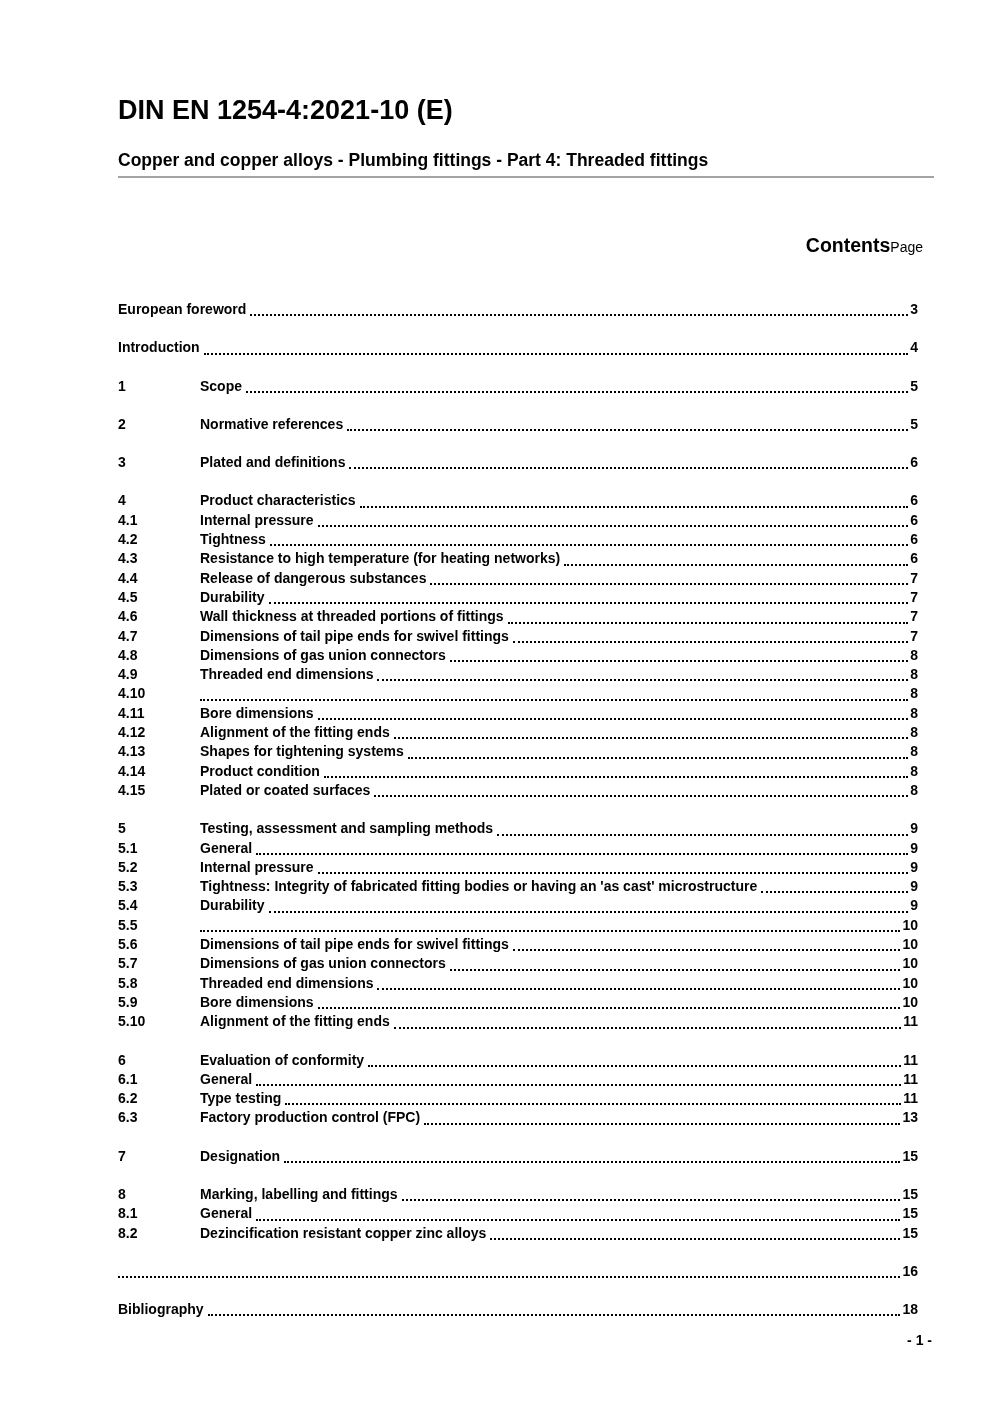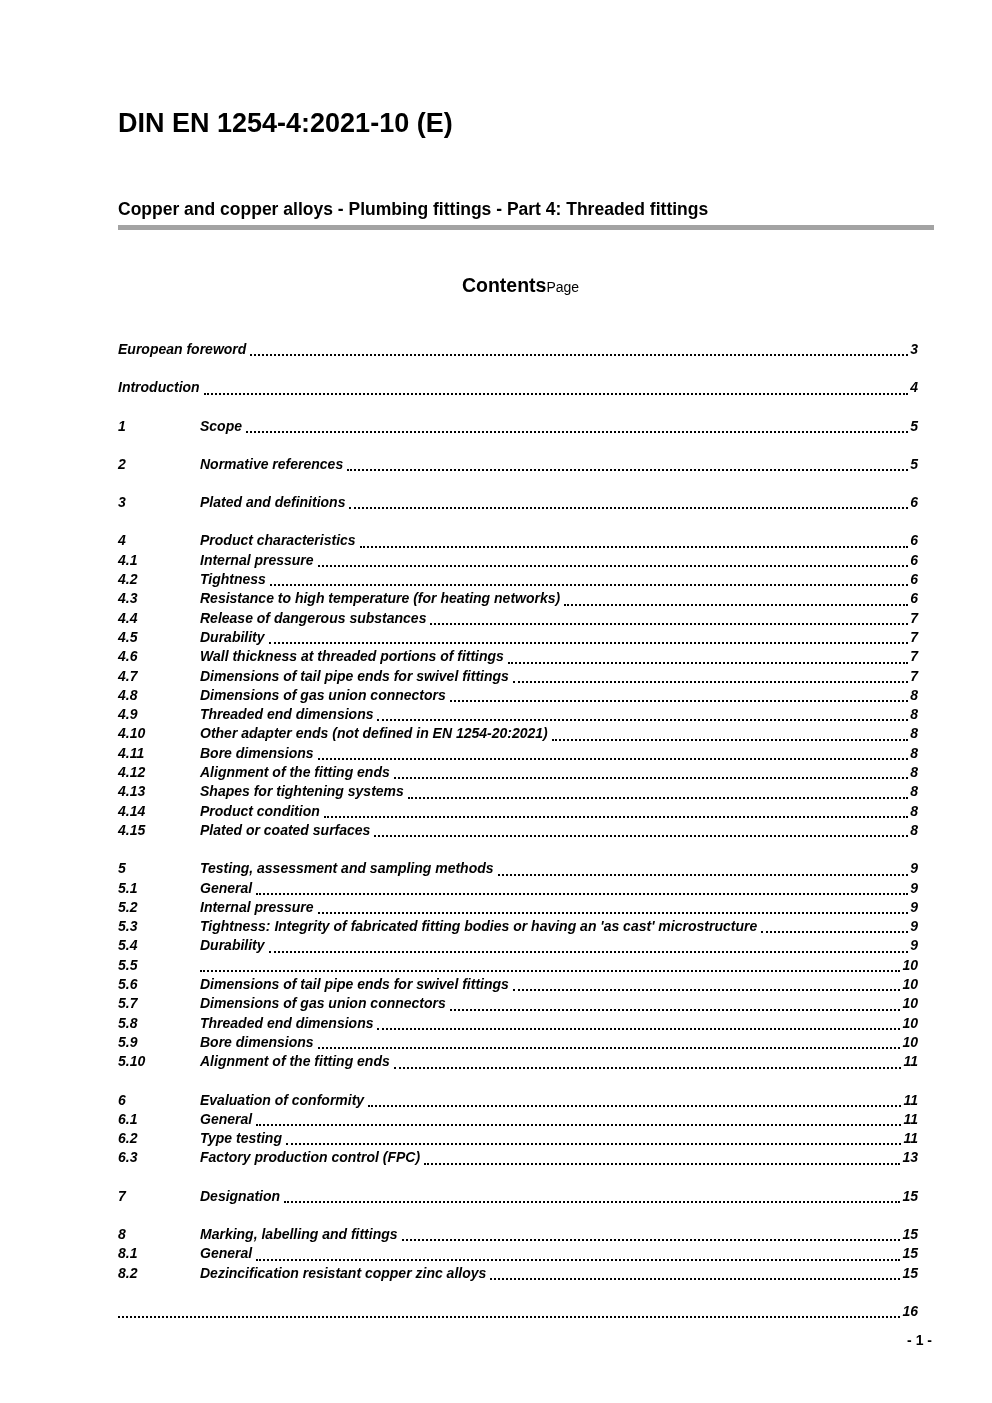--- a/index.html
+++ b/index.html
@@ -9,55 +9,54 @@
     width: 992px;
     height: 1403px;
     background: #ffffff;
     color: #000000;
     font-family: "Liberation Sans", sans-serif;
     overflow: hidden;
   }
   .content {
     position: absolute;
     left: 118px;
-    top: 16px;
+    top: 3px;
     width: 816px;
   }
   .doc-title {
     margin-top: 92px;
     font-size: 27px;
     font-weight: bold;
     line-height: 31px;
     white-space: nowrap;
   }
   .subtitle-wrap {
-    margin-top: 60px;
+    margin-top: 24px;
     padding-bottom: 6px;
-    border-bottom: 5px solid #a3a3a3;
+    border-bottom: 2px solid #a3a3a3;
   }
   .doc-subtitle {
     font-size: 17.5px;
     font-weight: bold;
     line-height: 20px;
     white-space: nowrap;
   }
   .contents-row {
-    margin-top: 44px;
+    margin-top: 56px;
     display: flex;
-    justify-content: center;
+    justify-content: flex-end;
     align-items: baseline;
     padding-right: 11px;
     line-height: 23px;
   }
   .contents-heading { font-size: 19.5px; font-weight: bold; }
   .page-label { font-size: 14px; font-weight: normal; }
   .toc {
     margin-top: 41px;
     padding-right: 16px;
-    font-style: italic;
   }
   .toc-group { margin-bottom: 19px; }
   .toc-row {
     display: flex;
     align-items: flex-end;
     height: 19.3px;
     line-height: 19.3px;
     font-size: 14px;
     font-weight: bold;
   }
@@ -193,21 +192,20 @@
     <span class="toc-page">8</span>
   </div>
           <div class="toc-row">
     <span class="toc-num">4.9</span>
     <span class="toc-title">Threaded end dimensions</span>
     <span class="toc-leader"></span>
     <span class="toc-page">8</span>
   </div>
           <div class="toc-row">
     <span class="toc-num">4.10</span>
-    <span class="toc-title">Other adapter ends (not defined in EN 1254-20:2021)</span>
     <span class="toc-leader"></span>
     <span class="toc-page">8</span>
   </div>
           <div class="toc-row">
     <span class="toc-num">4.11</span>
     <span class="toc-title">Bore dimensions</span>
     <span class="toc-leader"></span>
     <span class="toc-page">8</span>
   </div>
           <div class="toc-row">
@@ -356,17 +354,25 @@
     <span class="toc-page">15</span>
   </div>
         </div>
         <div class="toc-group">
           <div class="toc-row no-num">
 
     <span class="toc-leader"></span>
     <span class="toc-page">16</span>
   </div>
         </div>
+        <div class="toc-group">
+          <div class="toc-row no-num">
+
+    <span class="toc-title">Bibliography</span>
+    <span class="toc-leader"></span>
+    <span class="toc-page">18</span>
+  </div>
+        </div>
       </div>
   </div>
 
   <div class="footer-page">- 1 -</div>
 </div>
 
 </body></html>

